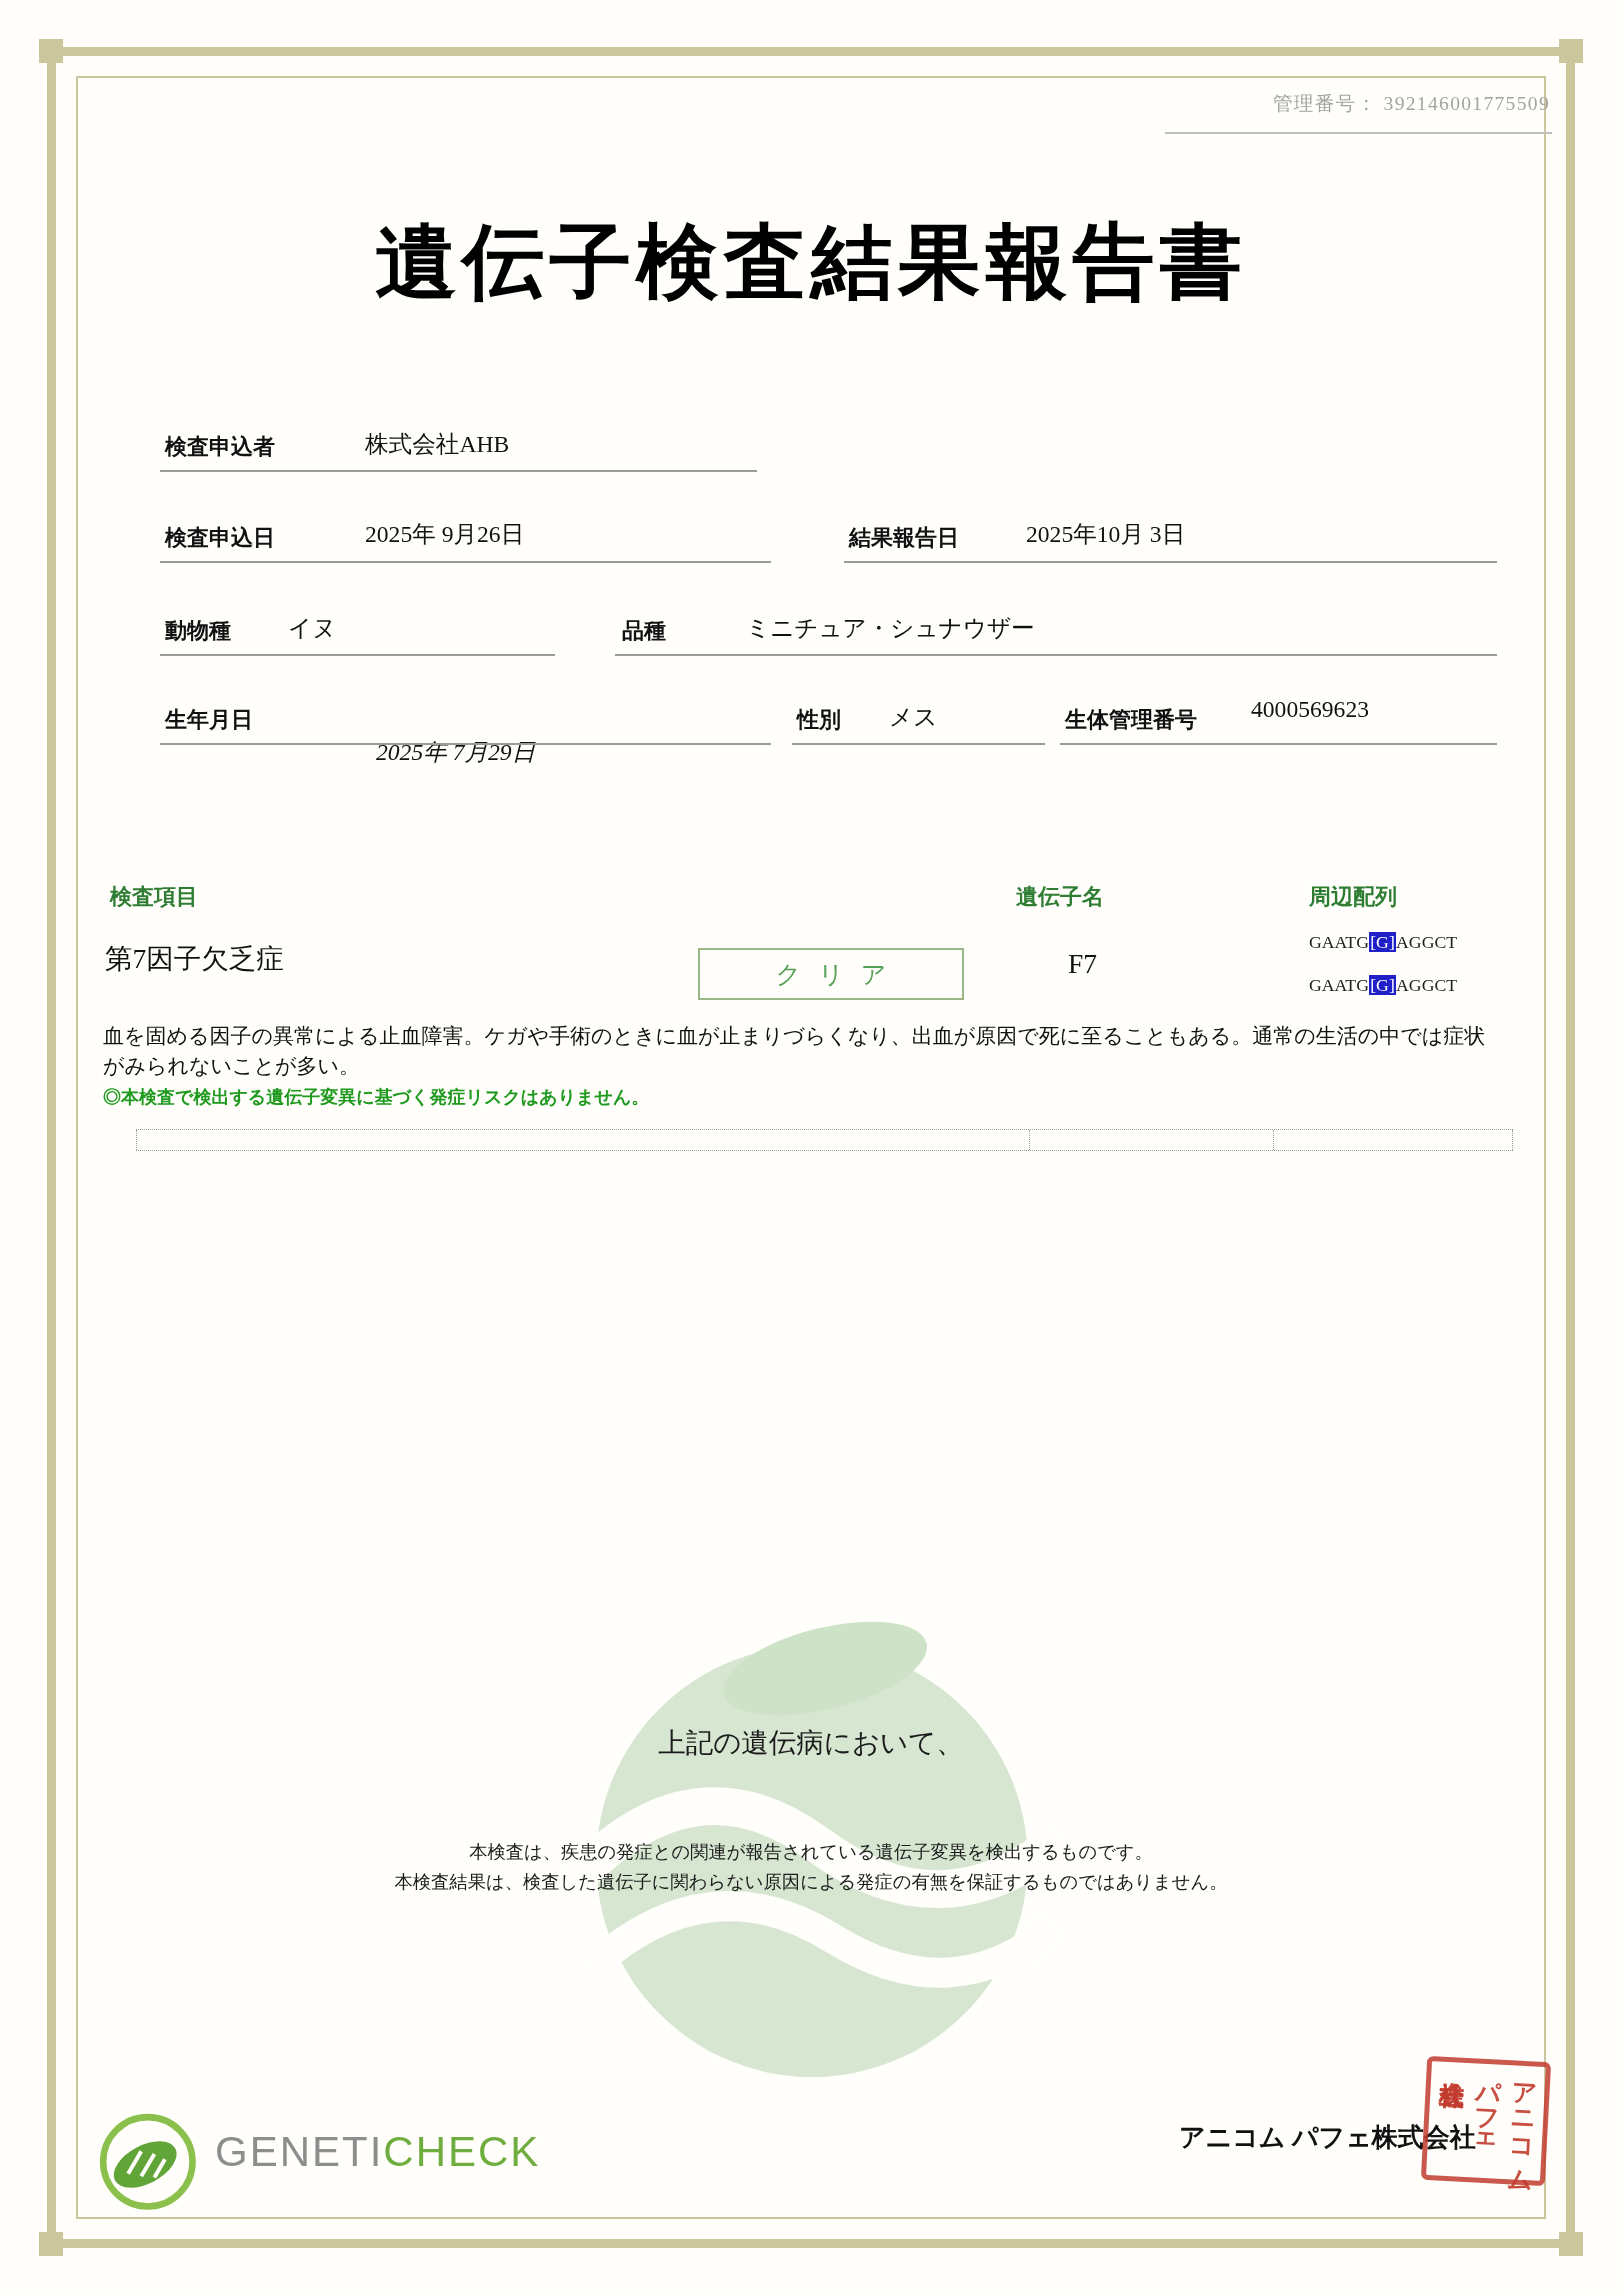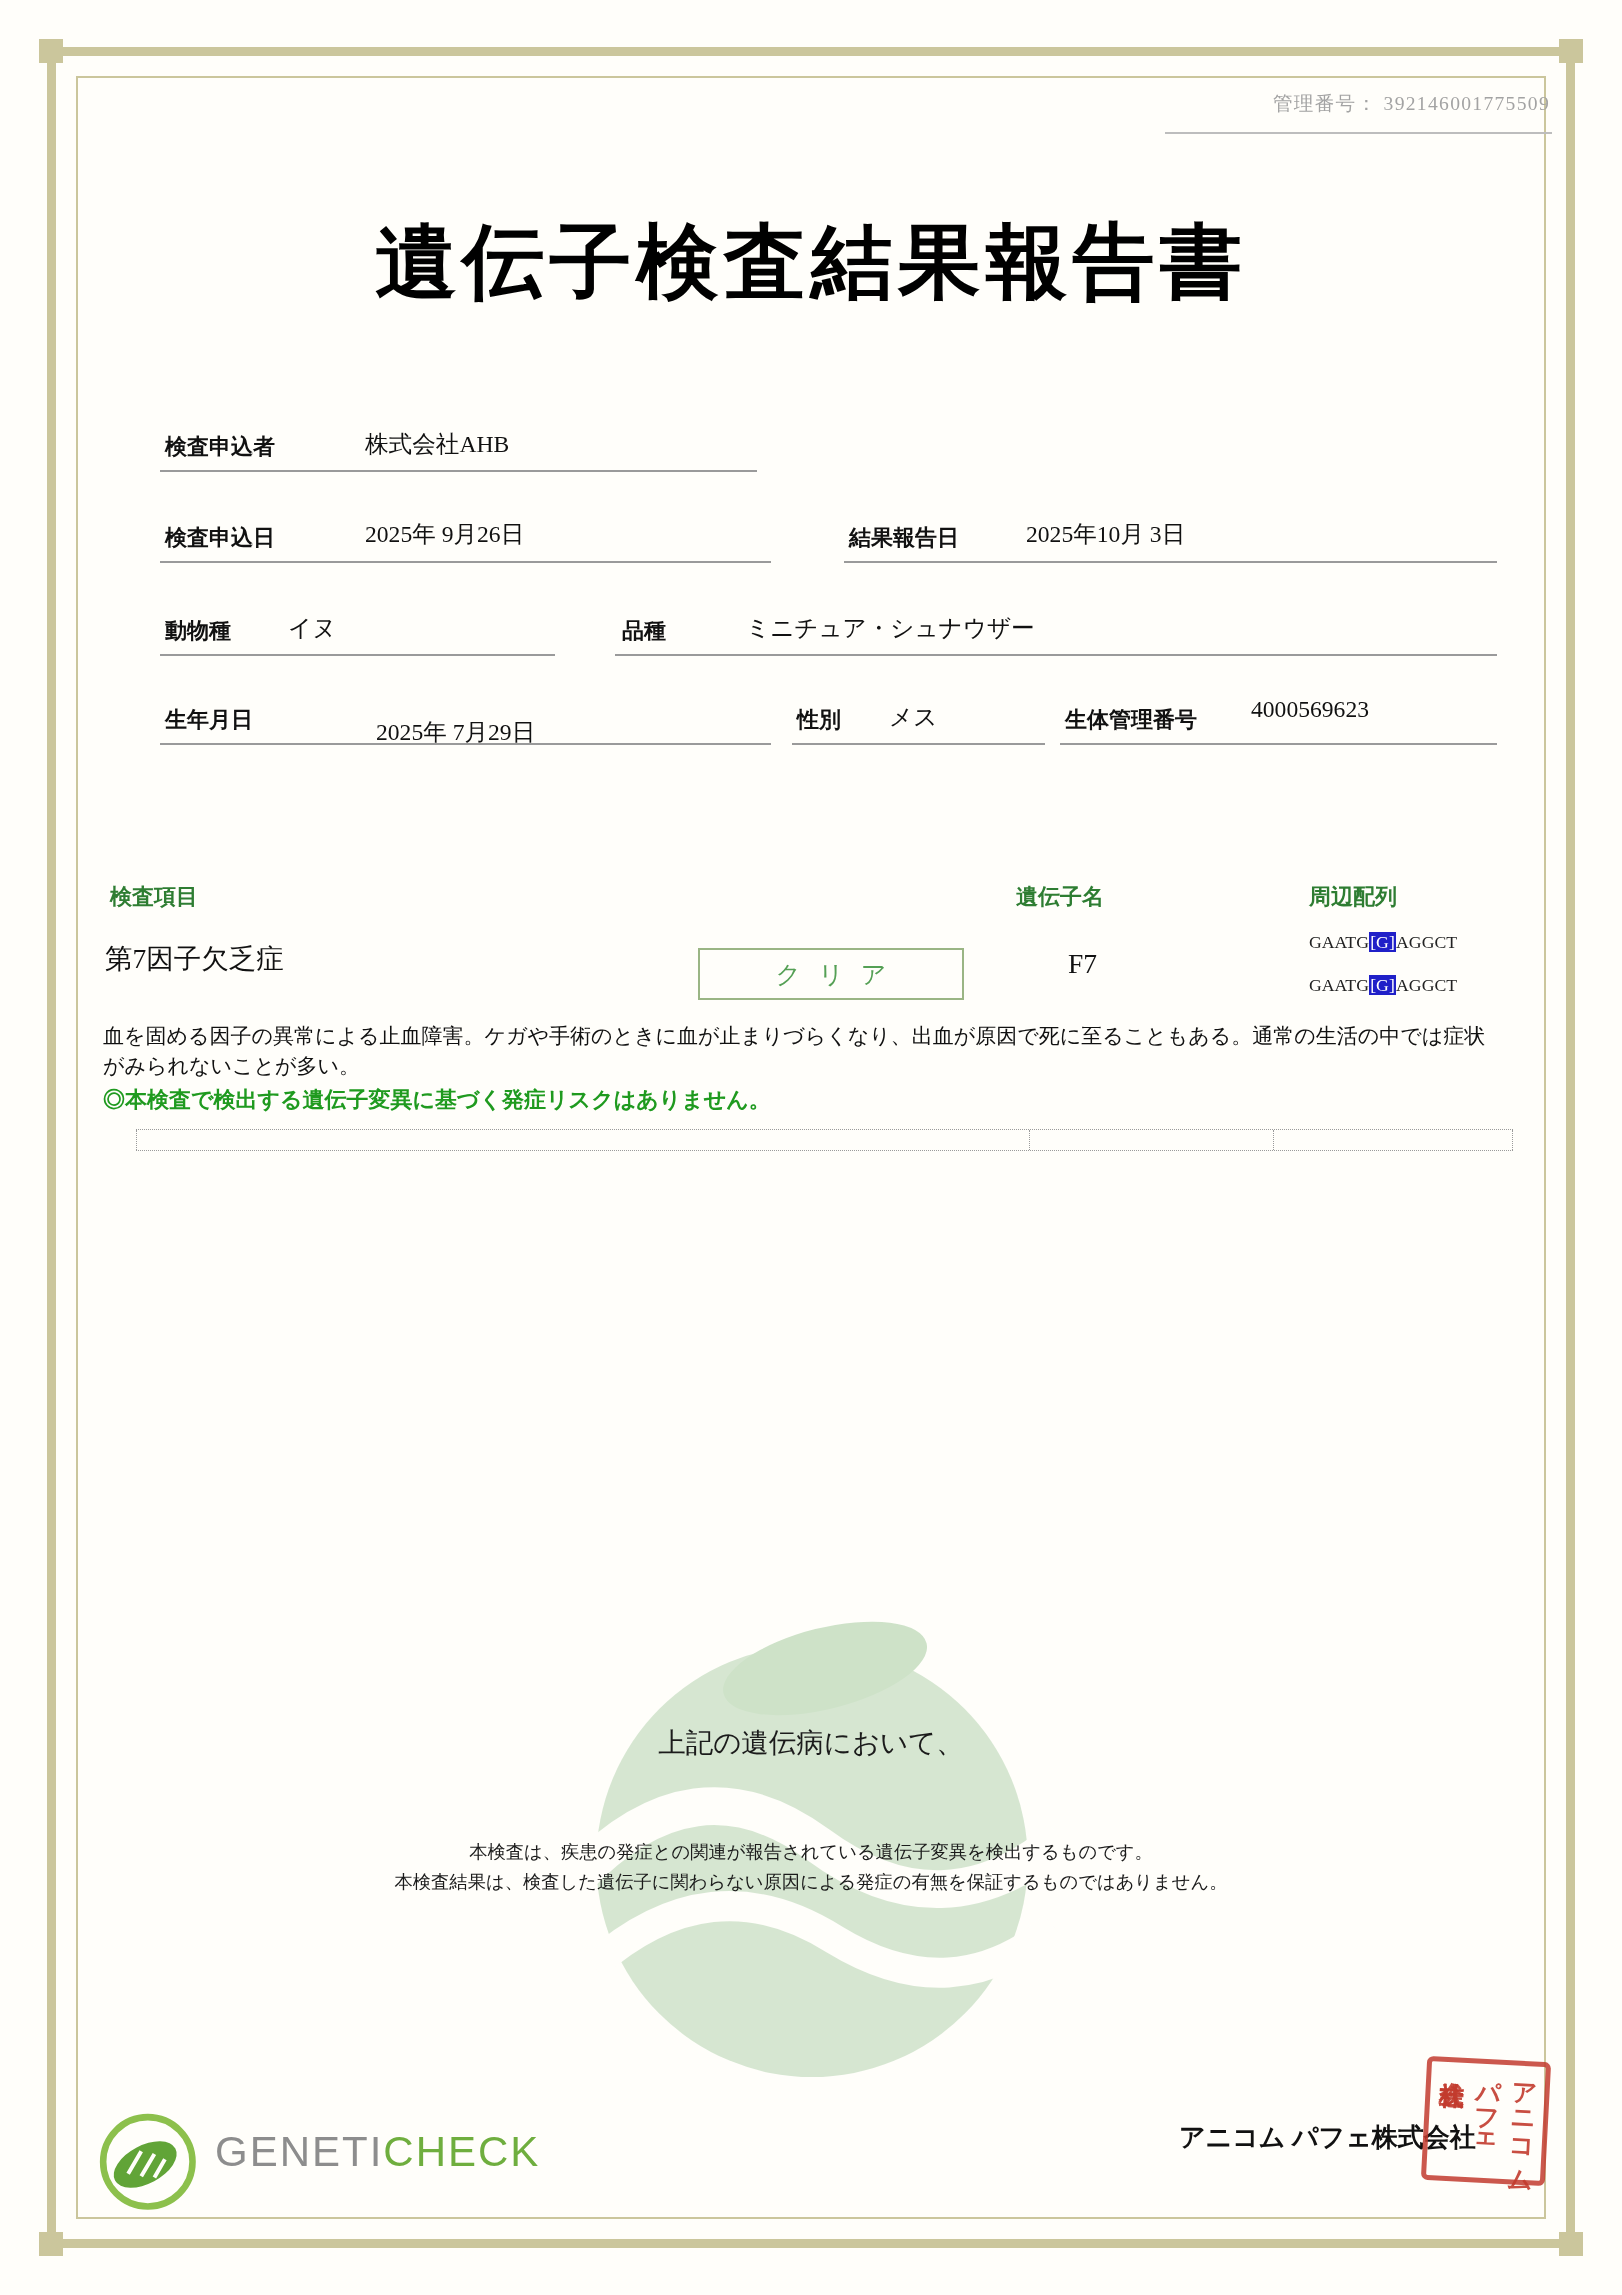--- a/index.html
+++ b/index.html
@@ -34,21 +34,21 @@
   .result-box { position:absolute; left:698px; top:948px; width:262px; height:48px;
     border:2px solid #9ab584; display:flex; align-items:center; justify-content:center; }
   .result-text { color:#55a055; font-size:25px; letter-spacing:17px; text-indent:17px;
     font-family:"Liberation Sans", sans-serif; }
   .gene { position:absolute; left:1044px; top:948px; font-size:27.5px;margin-left:24px; }
   .seq { position:absolute; left:1309px; font-family:Liberation Serif, serif;
     font-size:17.7px; color:#222; white-space:nowrap; }
   .seq .var { background:#2020c8; color:#ffffff; padding:0 1.3px; }
   .desc { position:absolute; left:103px; top:1021px; width:1384px; font-size:21px;
     line-height:1.45; }
-  .risk { position:absolute; left:103px; top:1085px; font-size:22px; font-weight:bold;
+  .risk { position:absolute; left:103px; top:1085px; font-size:18px; font-weight:bold;
     color:#1f9a1f; }
   .dotted-row { position:absolute; left:136px; top:1129px; width:1377px; height:19.6px;
     border-top:1.3px dotted #9a9a9a; border-bottom:1.3px dotted #9a9a9a; }
   .vtick { position:absolute; top:0; height:100%; border-left:1.3px dotted #9a9a9a; }
 
   
   .watermark { position:absolute; left:537px; top:1590px; z-index:0; }
   .summary-line { position:absolute; left:0; width:100%; text-align:center; z-index:2;
     font-family:"Liberation Sans", sans-serif; color:#1b1b1b; }
   .s-big { font-size:27.5px; }
@@ -102,21 +102,21 @@
   <div class="uline" style="left:844px; top:561px; width:653px;"></div>
 
   <div class="flabel" style="left:165px; top:616px;">動物種</div>
   <div class="fvalue" style="left:288px; top:612px;">イヌ</div>
   <div class="uline" style="left:160px; top:654px; width:395px;"></div>
   <div class="flabel" style="left:622px; top:616px;">品種</div>
   <div class="fvalue" style="left:746px; top:612px;">ミニチュア・シュナウザー</div>
   <div class="uline" style="left:615px; top:654px; width:882px;"></div>
 
   <div class="flabel" style="left:165px; top:705px;">生年月日</div>
-  <div class="fvalue" style="left:376px; top:716px;">2025年 7月29日</div>
+  <div class="fvalue" style="left:376px; top:736px;font-style:italic;">2025年 7月29日</div>
   <div class="uline" style="left:160px; top:743px; width:611px;"></div>
   <div class="flabel" style="left:797px; top:705px;">性別</div>
   <div class="fvalue" style="left:889px; top:701px;">メス</div>
   <div class="uline" style="left:792px; top:743px; width:253px;"></div>
   <div class="flabel" style="left:1065px; top:705px;">生体管理番号</div>
   <div class="fvalue" style="left:1251px; top:696px;">4000569623</div>
   <div class="uline" style="left:1060px; top:743px; width:437px;"></div>
 
   <div class="gheader" style="left:110px; top:882px;">検査項目</div>
   <div class="gheader" style="left:1016px; top:882px;">遺伝子名</div>

